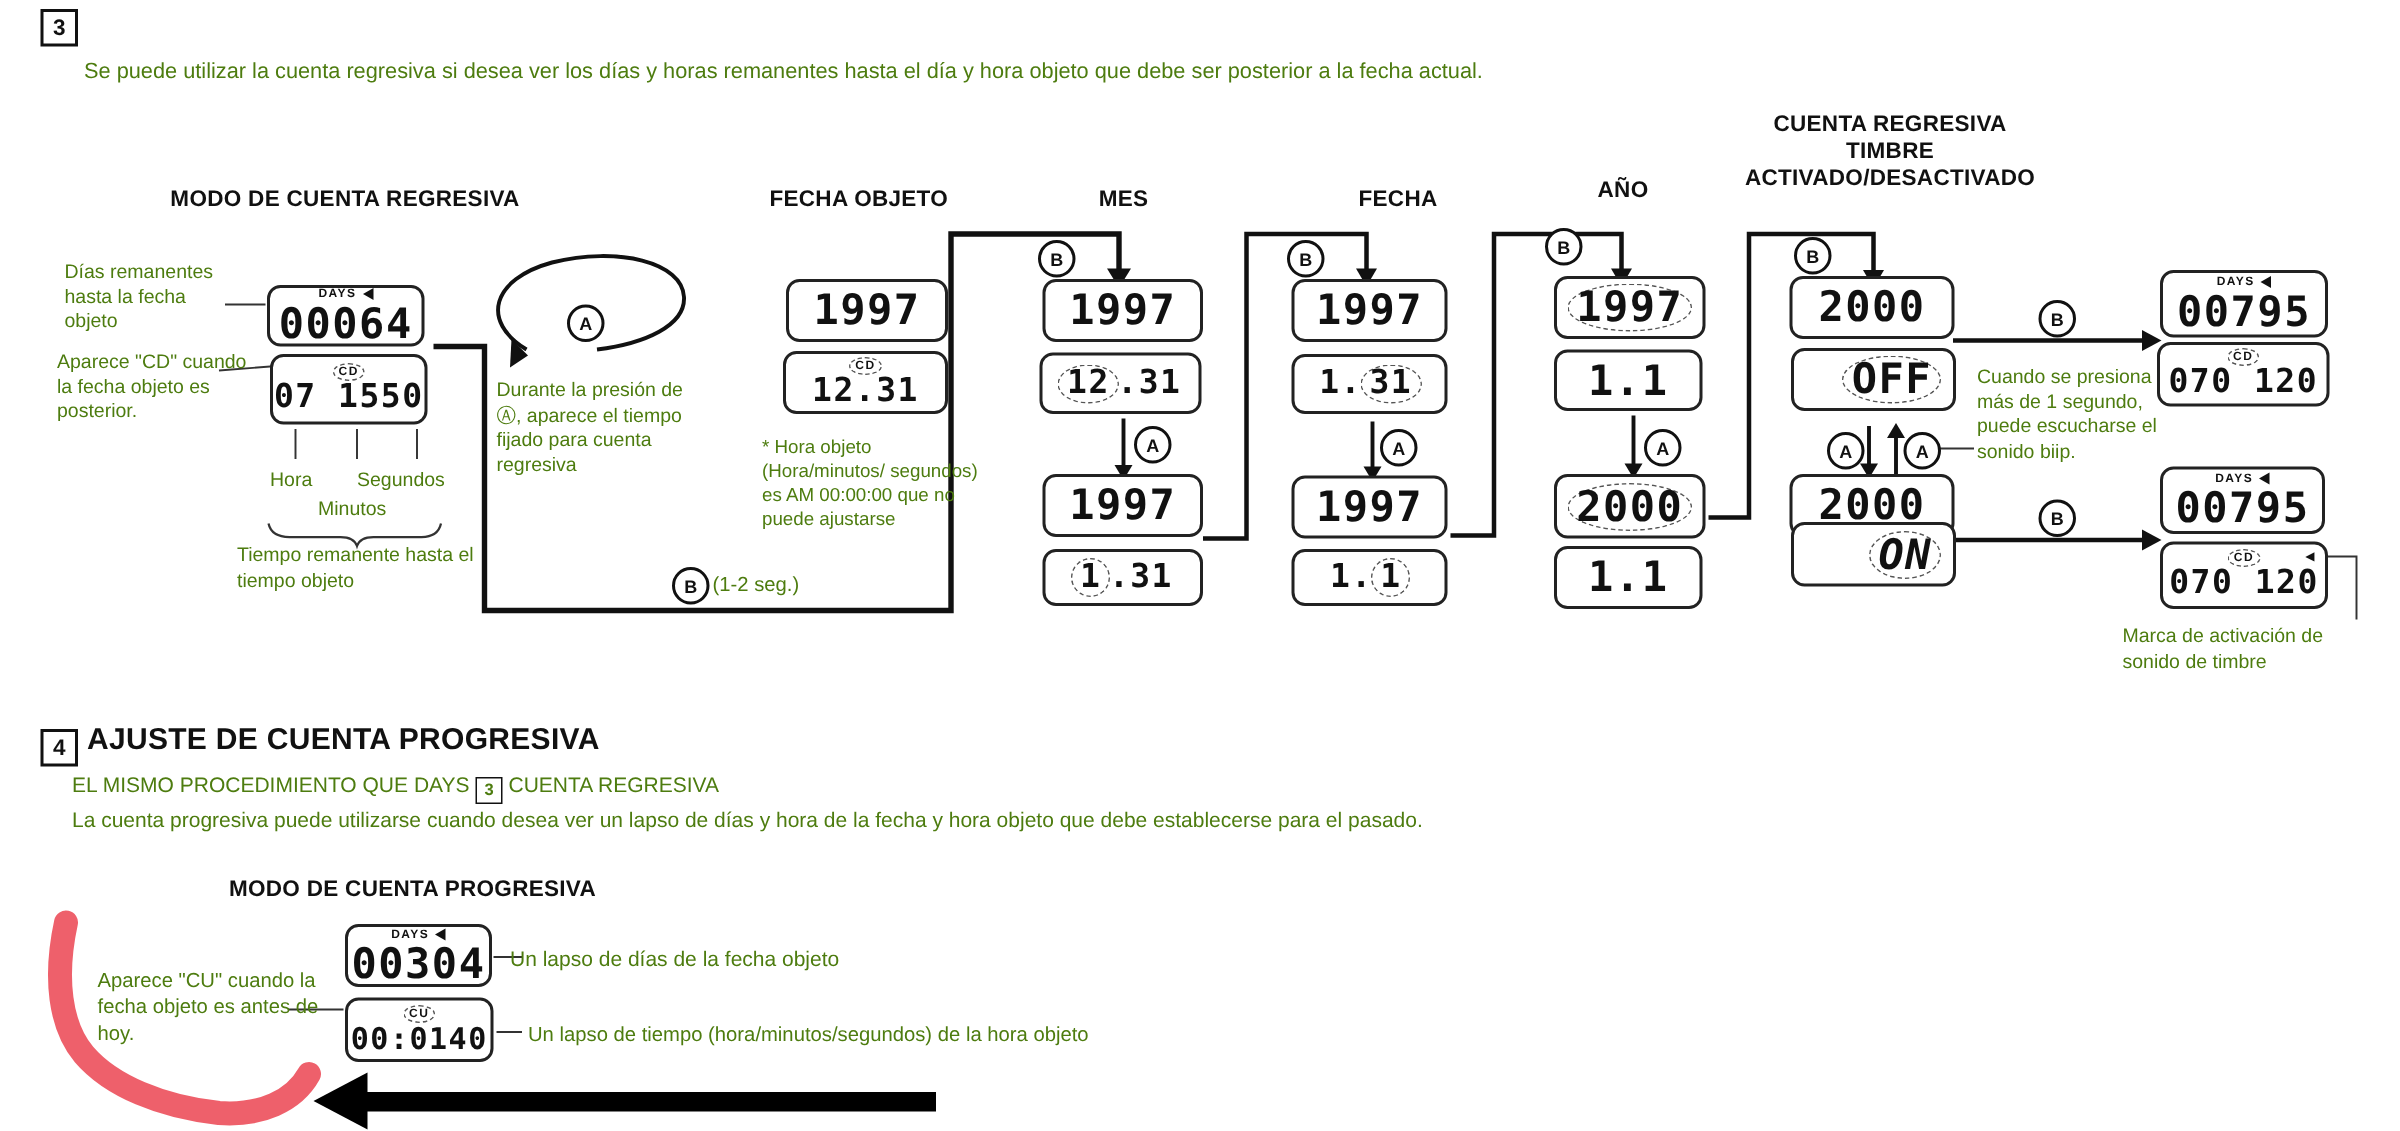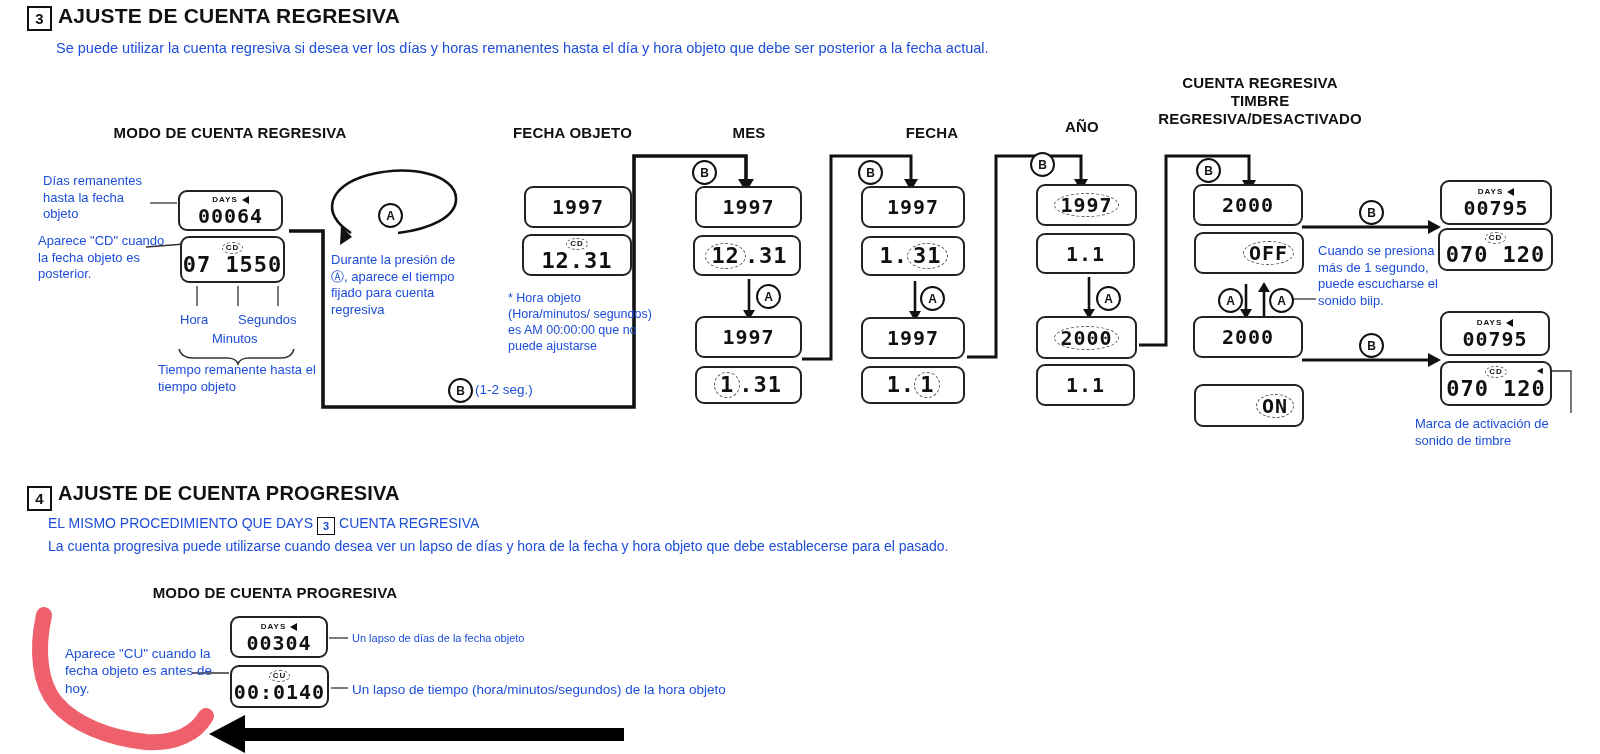--- a/index.html
+++ b/index.html
@@ -1,35 +1,35 @@
 <!DOCTYPE html>
 <html><head>
 <meta charset="utf-8">
 <style>
   html,body{margin:0;padding:0;background:#fff;}
   #canvas{position:relative;width:1600px;height:754px;background:#ffffff;overflow:hidden;
           font-family:"Liberation Sans","DejaVu Sans",sans-serif;color:#1a1a1a;}
   #wires{position:absolute;left:0;top:0;z-index:1;}
   .abs{position:absolute;z-index:2;}
   .hdr{position:absolute;z-index:2;font-weight:bold;font-size:15px;text-align:center;letter-spacing:.2px;color:#111;}
-  .txt{position:absolute;z-index:2;font-size:13px;line-height:1.28;color:#1d4ed8;}
+  .txt{position:absolute;z-index:2;font-size:13px;line-height:1.28;color:#4d7c0f;}
   .title{font-weight:bold;font-size:21px;letter-spacing:.2px;color:#111;white-space:nowrap;}
   .numbox{position:absolute;z-index:2;width:21px;height:21px;border:2.2px solid #111;display:flex;
           align-items:center;justify-content:center;font-weight:bold;font-size:15px;color:#111;background:#fff;}
   .numbox-in{display:inline-flex;width:16px;height:16px;border:1.8px solid #111;align-items:center;
           justify-content:center;font-weight:bold;font-size:11px;margin:0 4px;vertical-align:-2px;background:#fff;}
   .cbtn{position:absolute;z-index:3;width:21px;height:21px;border:2px solid #111;border-radius:50%;
         display:flex;align-items:center;justify-content:center;font-weight:bold;font-size:12px;
         background:#fff;color:#111;}
   .lcd{position:absolute;z-index:2;background:#fff;border:2.4px solid #222;border-radius:9px;
        display:flex;flex-direction:column;align-items:center;justify-content:center;
        font-family:"DejaVu Sans Mono",monospace;font-weight:bold;color:#111;box-sizing:border-box;}
   .lcd .ind{height:10px;line-height:10px;font-size:8px;font-family:"Liberation Sans",sans-serif;
        font-weight:bold;letter-spacing:1px;display:flex;align-items:center;gap:4px;margin-bottom:1px;}
-  .lcd .digits{font-size:20px;line-height:1;letter-spacing:1px;white-space:pre;display:flex;align-items:center;}
+  .lcd .digits{font-size:28px;line-height:1;letter-spacing:1px;white-space:pre;display:flex;align-items:center;}
   .lcd.sm .digits{font-size:22px;}
   .lcd.xs .digits{font-size:20px;text-align:right;}
   .lcd.right .digits{width:100%;justify-content:flex-end;padding-right:9px;box-sizing:border-box;}
   .blink{border:1.6px dashed #555;border-radius:50%;padding:1px 5px;margin:-2px -1px;}
   .ind .blink{padding:0 3px;border-width:1.2px;}
   .tri{display:inline-block;width:0;height:0;border-top:4px solid transparent;border-bottom:4px solid transparent;
        border-right:7px solid #111;}
   .lcd .bell{position:absolute;top:4px;right:7px;font-size:8px;line-height:8px;
        font-family:"DejaVu Sans",sans-serif;color:#111;}
 </style>
@@ -90,31 +90,30 @@
       <polygon points="209,734 245,715 245,753" fill="#000"></polygon>
       <rect x="244" y="728" width="380" height="13" fill="#000"></rect>
     </g>
 
     <path d="M44,615 C36,652 40,684 56,703 C74,724 108,738 146,742 C174,744 196,734 206,716" stroke="#ec4a56" stroke-width="16" fill="none" stroke-linecap="round" opacity="0.88"></path>
   </svg>
 
   <div class="numbox" style="left:27px;top:6px;">
       <span>3</span>
     </div>
-  <div class="abs title" style="left:58px;top:4px;">AJUSTE DE CUENTA REGRESIVA</div>
   <div class="txt" style="left:56px;top:39px;width:1100px;font-size:14.5px;">Se puede utilizar la cuenta regresiva si desea ver los días y horas remanentes hasta el día y hora objeto que debe ser posterior a la fecha actual.</div>
 
   <div class="hdr" style="left:90px;top:124px;width:280px;">MODO DE CUENTA REGRESIVA</div>
   <div class="hdr" style="left:490px;top:124px;width:165px;">FECHA OBJETO</div>
   <div class="hdr" style="left:699px;top:124px;width:100px;">MES</div>
   <div class="hdr" style="left:876px;top:124px;width:112px;">FECHA</div>
   <div class="hdr" style="left:1032px;top:118px;width:100px;">AÑO</div>
   <div class="hdr" style="left:1125px;top:74px;width:270px;">CUENTA REGRESIVA</div>
   <div class="hdr" style="left:1125px;top:92px;width:270px;">TIMBRE</div>
-  <div class="hdr" style="left:1125px;top:110px;width:270px;">REGRESIVA/DESACTIVADO</div>
+  <div class="hdr" style="left:1125px;top:110px;width:270px;">ACTIVADO/DESACTIVADO</div>
 
   <div class="txt" style="left:43px;top:173px;width:118px;">Días remanentes hasta la fecha objeto</div>
   <div class="txt" style="left:38px;top:233px;width:130px;">Aparece "CD" cuando la fecha objeto es posterior.</div>
   <div class="txt" style="left:180px;top:312px;">Hora</div>
   <div class="txt" style="left:238px;top:312px;">Segundos</div>
   <div class="txt" style="left:212px;top:331px;">Minutos</div>
   <div class="txt" style="left:331px;top:252px;width:128px;">Durante la presión de Ⓐ, aparece el tiempo fijado para cuenta regresiva</div>
   <div class="txt" style="left:158px;top:362px;width:160px;">Tiempo remanente hasta el tiempo objeto</div>
 
   <div class="lcd" style="left:178px;top:190px;width:105px;height:41px;">
@@ -218,21 +217,21 @@
   </div>
   <div class="cbtn" style="left:1218px;top:288px;">
       <span>A</span>
     </div>
   <div class="cbtn" style="left:1269px;top:288px;">
       <span>A</span>
     </div>
   <div class="lcd" style="left:1193px;top:316px;width:110px;height:42px;">
     <div class="digits"><span>2000</span></div>
   </div>
-  <div class="lcd right" style="left:1194px;top:384px;width:110px;height:43px;">
+  <div class="lcd right" style="left:1194px;top:348px;width:110px;height:43px;font-style:italic;">
     <div class="digits"><span class="blink">ON</span></div>
   </div>
   <div class="txt" style="left:1318px;top:243px;width:142px;">Cuando se presiona Ⓐ más de 1 segundo, puede escucharse el sonido biip.</div>
 
   <div class="cbtn" style="left:1359px;top:200px;">
       <span>B</span>
     </div>
   <div class="lcd" style="left:1440px;top:180px;width:112px;height:45px;">
     <div class="ind">
         <span>DAYS</span>
@@ -286,16 +285,16 @@
       </div>
     <div class="digits"><span>00304</span></div>
   </div>
   <div class="lcd xs" style="left:230px;top:665px;width:99px;height:43px;">
     <div class="ind">
         <span class="blink">CU</span>
       </div>
     <div class="digits"><span>00:0140</span></div>
   </div>
 
-  <div class="txt" style="left:352px;top:631px;font-size:11px;white-space:nowrap;">Un lapso de días de la fecha objeto</div>
+  <div class="txt" style="left:340px;top:631px;font-size:14px;white-space:nowrap;">Un lapso de días de la fecha objeto</div>
   <div class="txt" style="left:352px;top:681px;font-size:13.5px;white-space:nowrap;">Un lapso de tiempo (hora/minutos/segundos) de la hora objeto</div>
 
 </div>
 
 </body></html>

